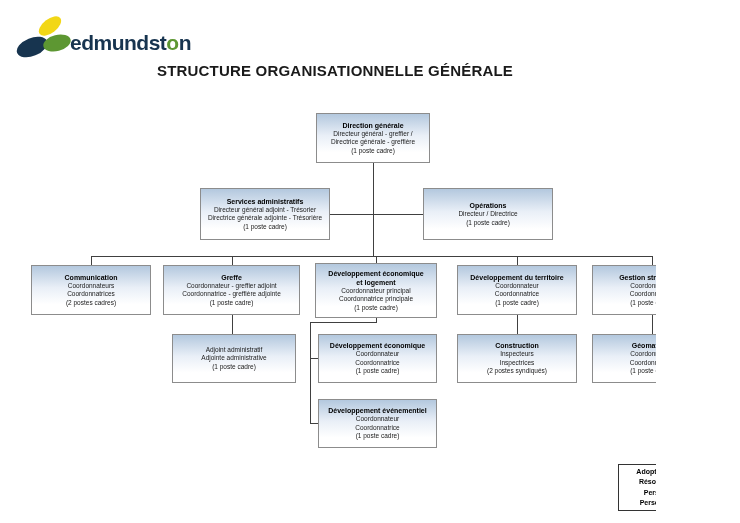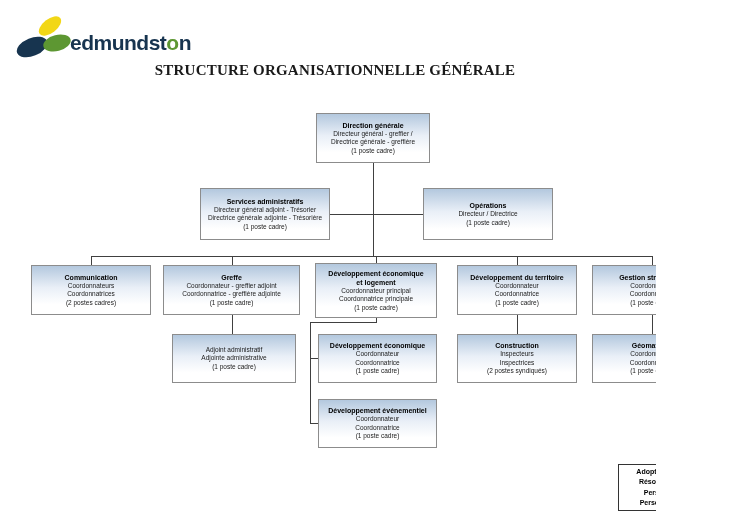--- a/index.html
+++ b/index.html
@@ -38,21 +38,20 @@
   .logo-text .o-green{color:#5d9732;}
   
   .main-title{
     position:absolute;
     left:14px; right:0; top:62px;
     text-align:center;
     font-size:15px;
     font-weight:bold;
     color:#1a1a1a;
     letter-spacing:0.2px;
-    font-family:Liberation Serif, serif;
   }
   
   .org-box{
     position:absolute;
     box-sizing:border-box;
     border:1px solid var(--box-border);
     background:linear-gradient(to bottom,#b3c8de 0%,#e9eff7 45%,#ffffff 80%);
     display:flex;
     flex-direction:column;
     justify-content:center;

